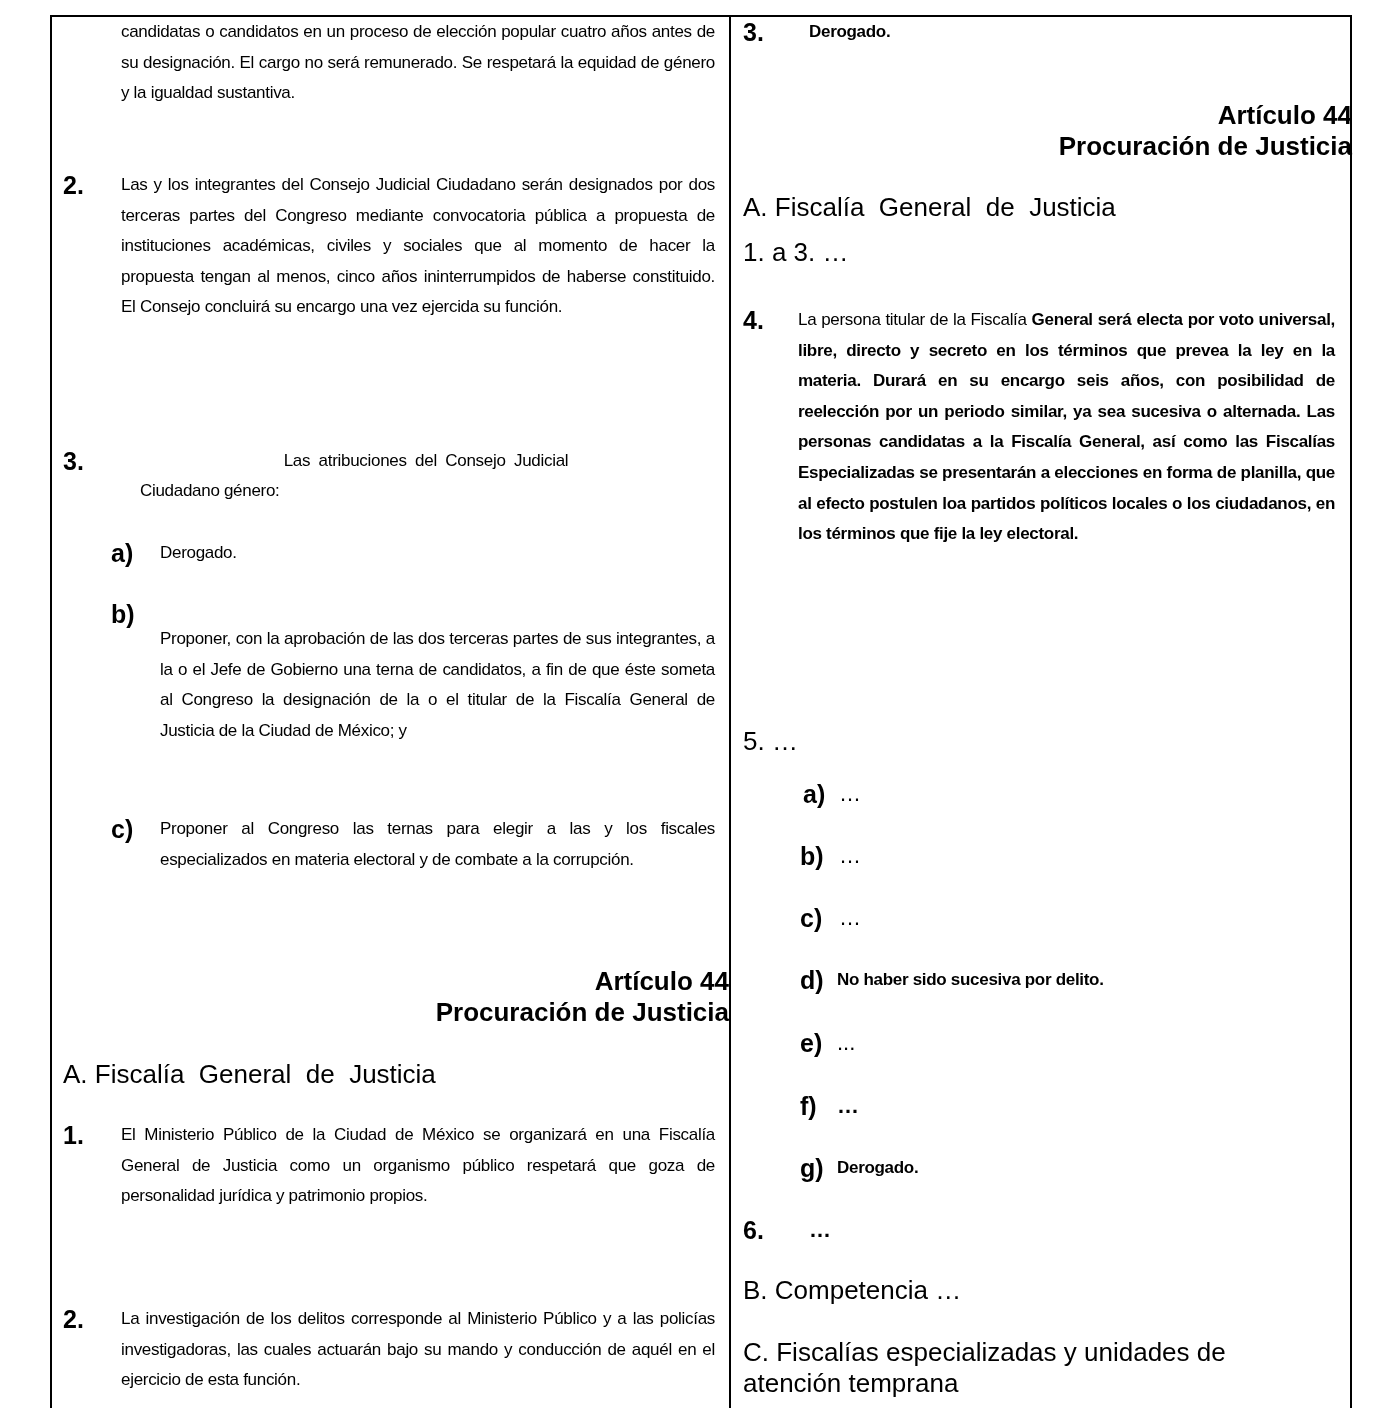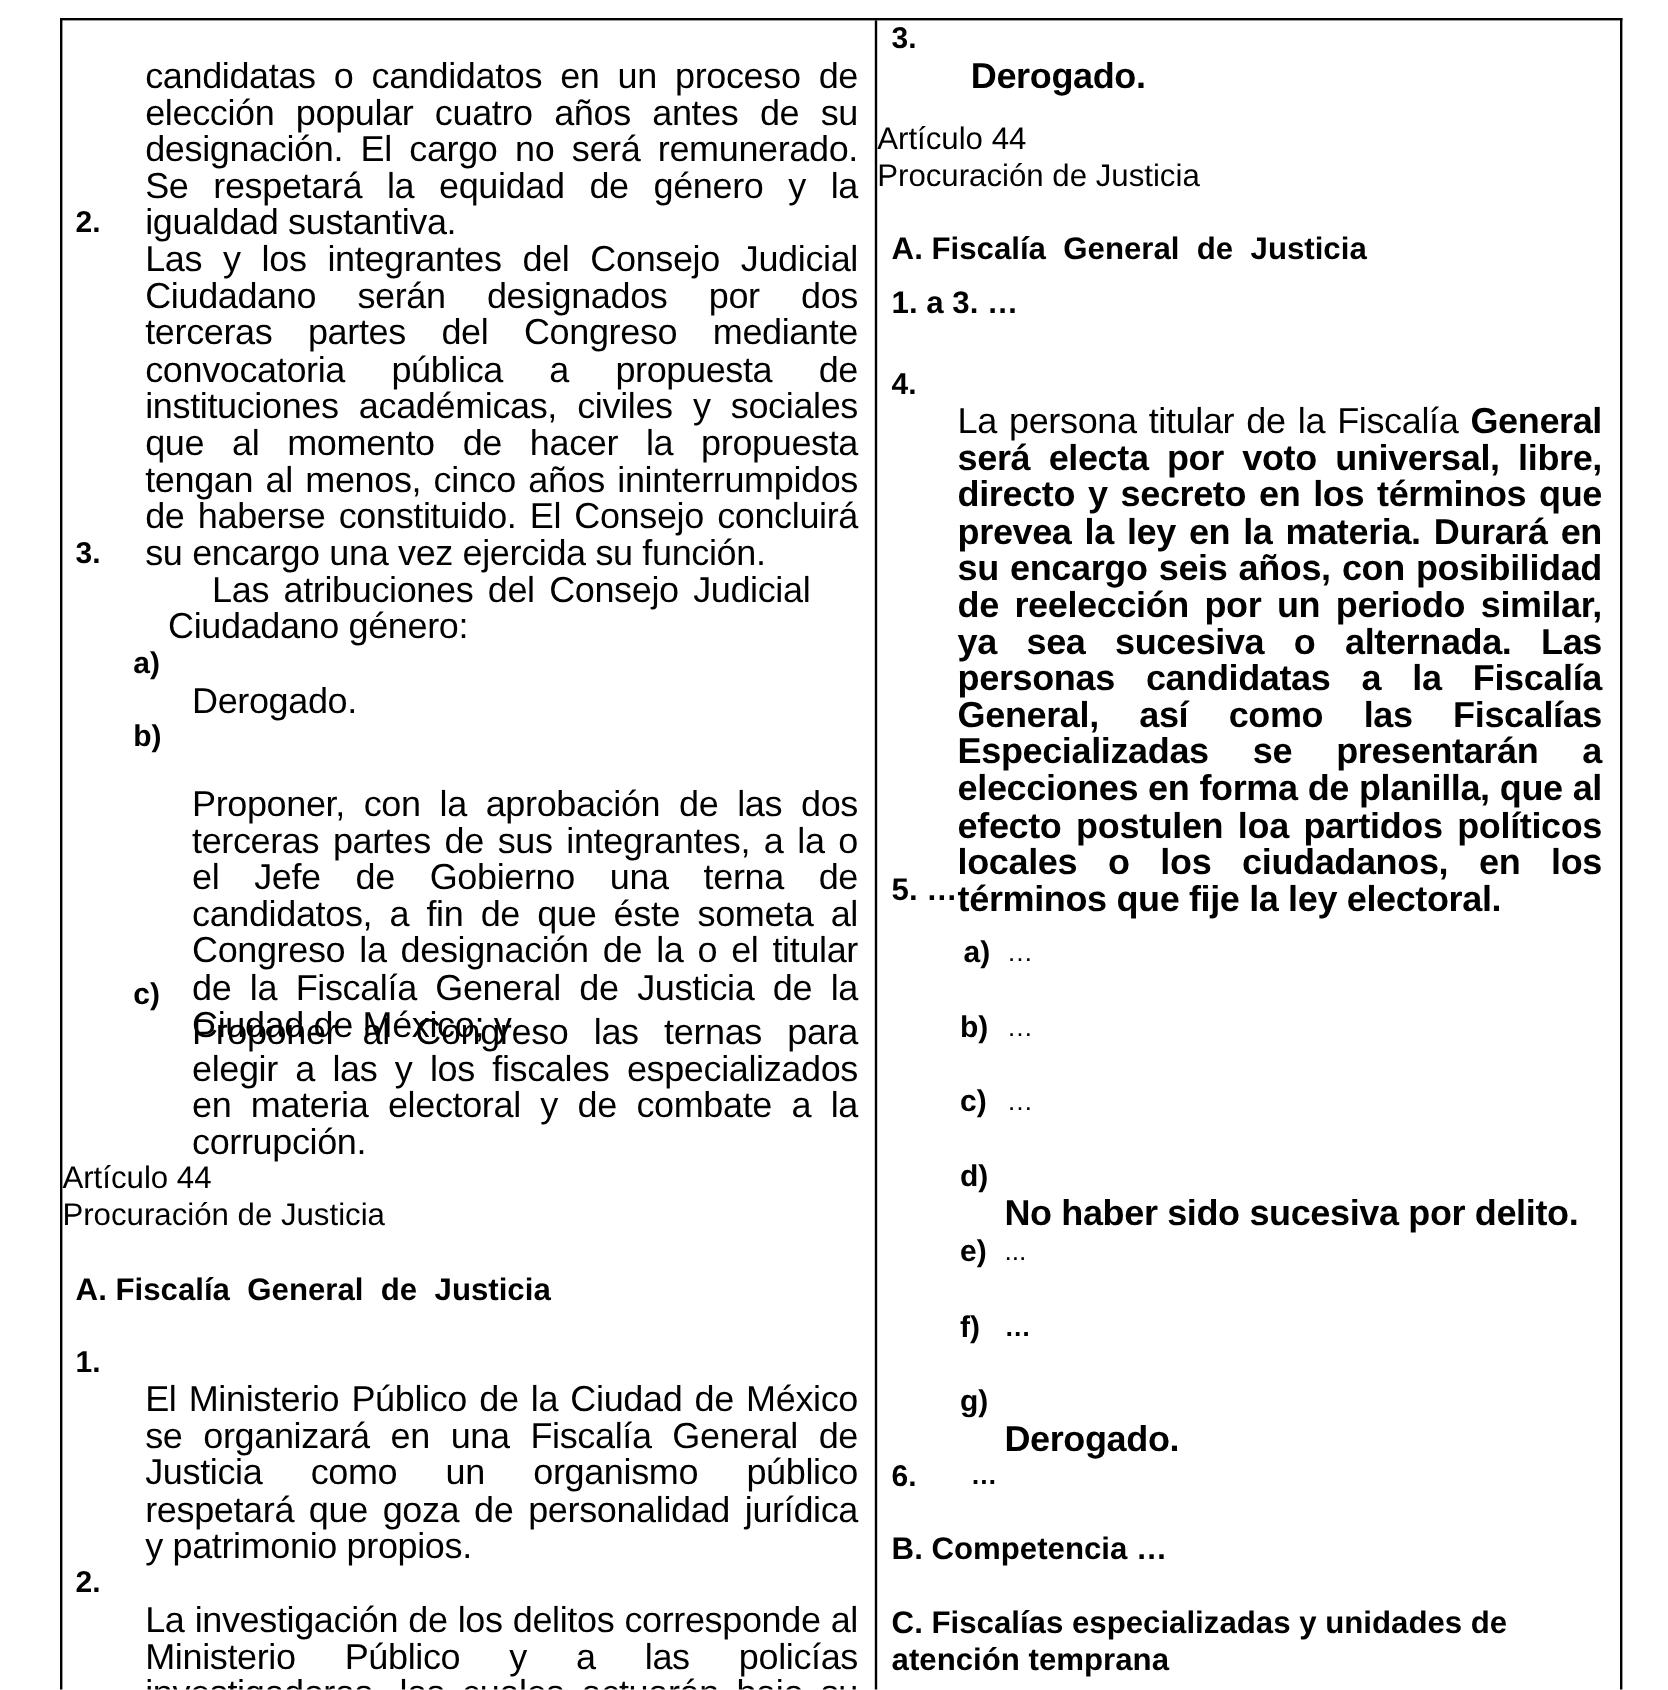--- a/index.html
+++ b/index.html
@@ -4,26 +4,26 @@
 <style>
   html, body { margin: 0; padding: 0; background: #ffffff; }
   body { width: 1390px; height: 1408px; overflow: hidden; position: relative;
          font-family: "Liberation Sans", sans-serif; color: #000; }
   .table { position: absolute; left: 50px; top: 15px; width: 1302px; height: 1420px;
            border: 2px solid #000; border-bottom: none; box-sizing: border-box; }
   .divider { position: absolute; left: 677px; top: 0; bottom: 0; width: 0; border-left: 2px solid #000; }
   .col { position: absolute; top: 0; }
   .col-left { left: 0; width: 677px; }
   .col-right { left: 679px; width: 621px; }
-  .blk { position: absolute; font-size: 30px; line-height: 30.6px; letter-spacing: -0.3px; margin-top: 32px; }
+  .blk { position: absolute; font-size: 17px; line-height: 30.6px; letter-spacing: -0.3px; }
   .just { text-align: justify; text-align-last: left; }
   .b { font-weight: bold; }
   .num { position: absolute; font-weight: bold; font-size: 25px; line-height: 30.6px; }
-  .center { text-align: left; font-weight: normal; font-size: 26px; line-height: 31px; position: absolute; }
-  .heading { position: absolute; font-weight: bold; font-size: 26px; line-height: 31px; }
+  .center { text-align: right; font-weight: bold; font-size: 26px; line-height: 31px; position: absolute; }
+  .heading { position: absolute; font-weight: normal; font-size: 26px; line-height: 31px; }
   .sub-lbl { position: absolute; font-weight: bold; font-size: 25px; line-height: 30.6px; }
   .dots { position: absolute; font-size: 22px; line-height: 30.6px; }
 </style>
 </head>
 <body>
 
 <div class="table">
   <div class="divider"></div>
 
   <div class="col col-left">

